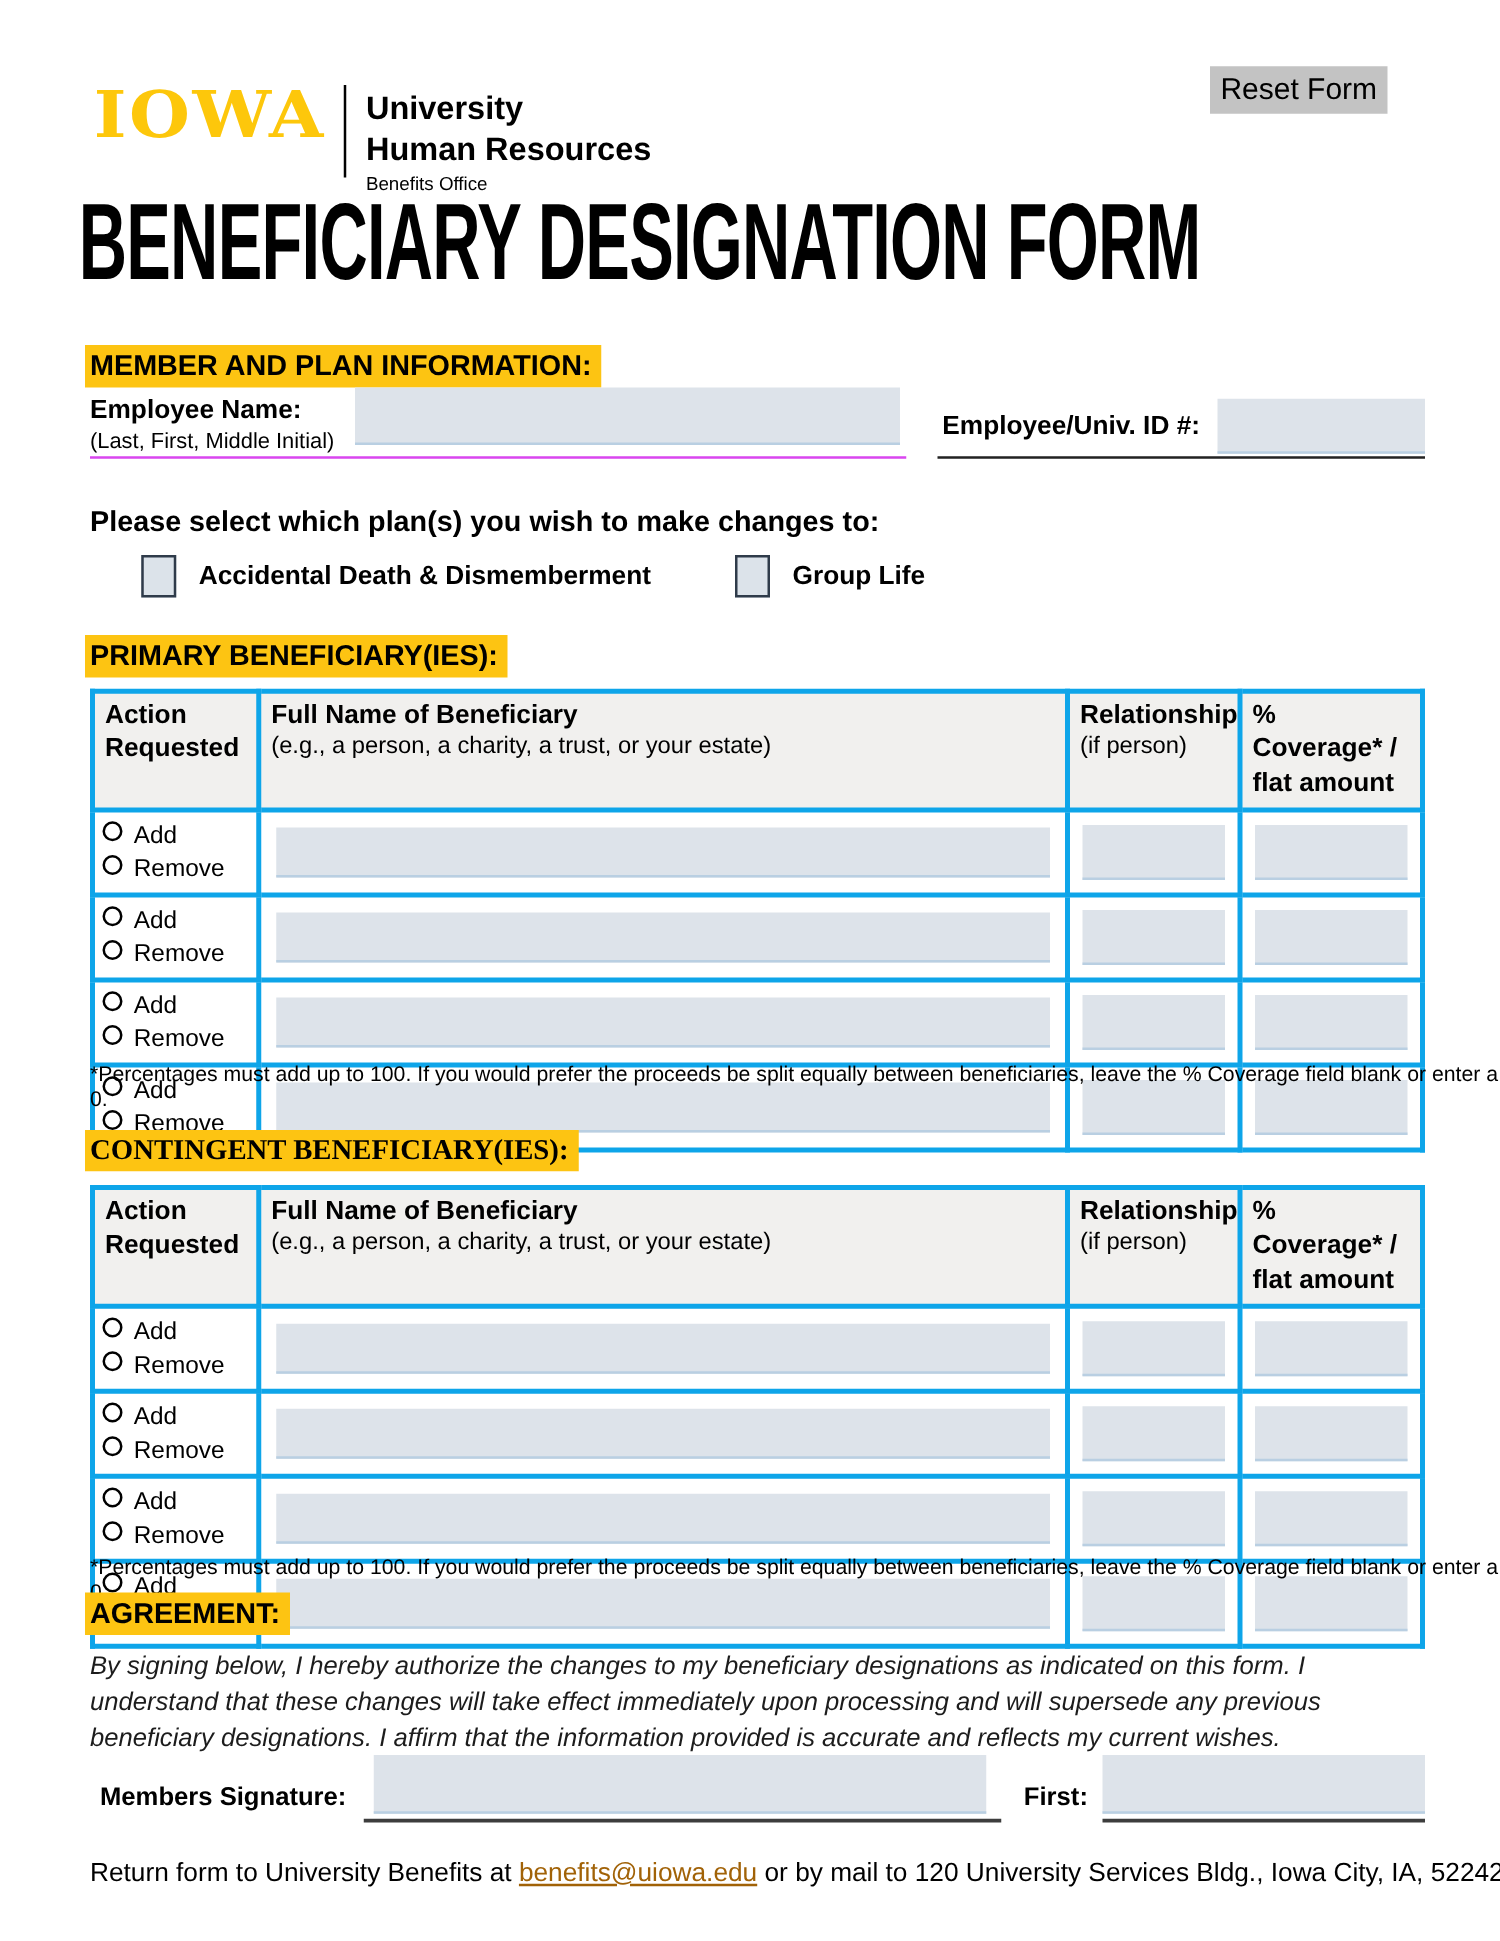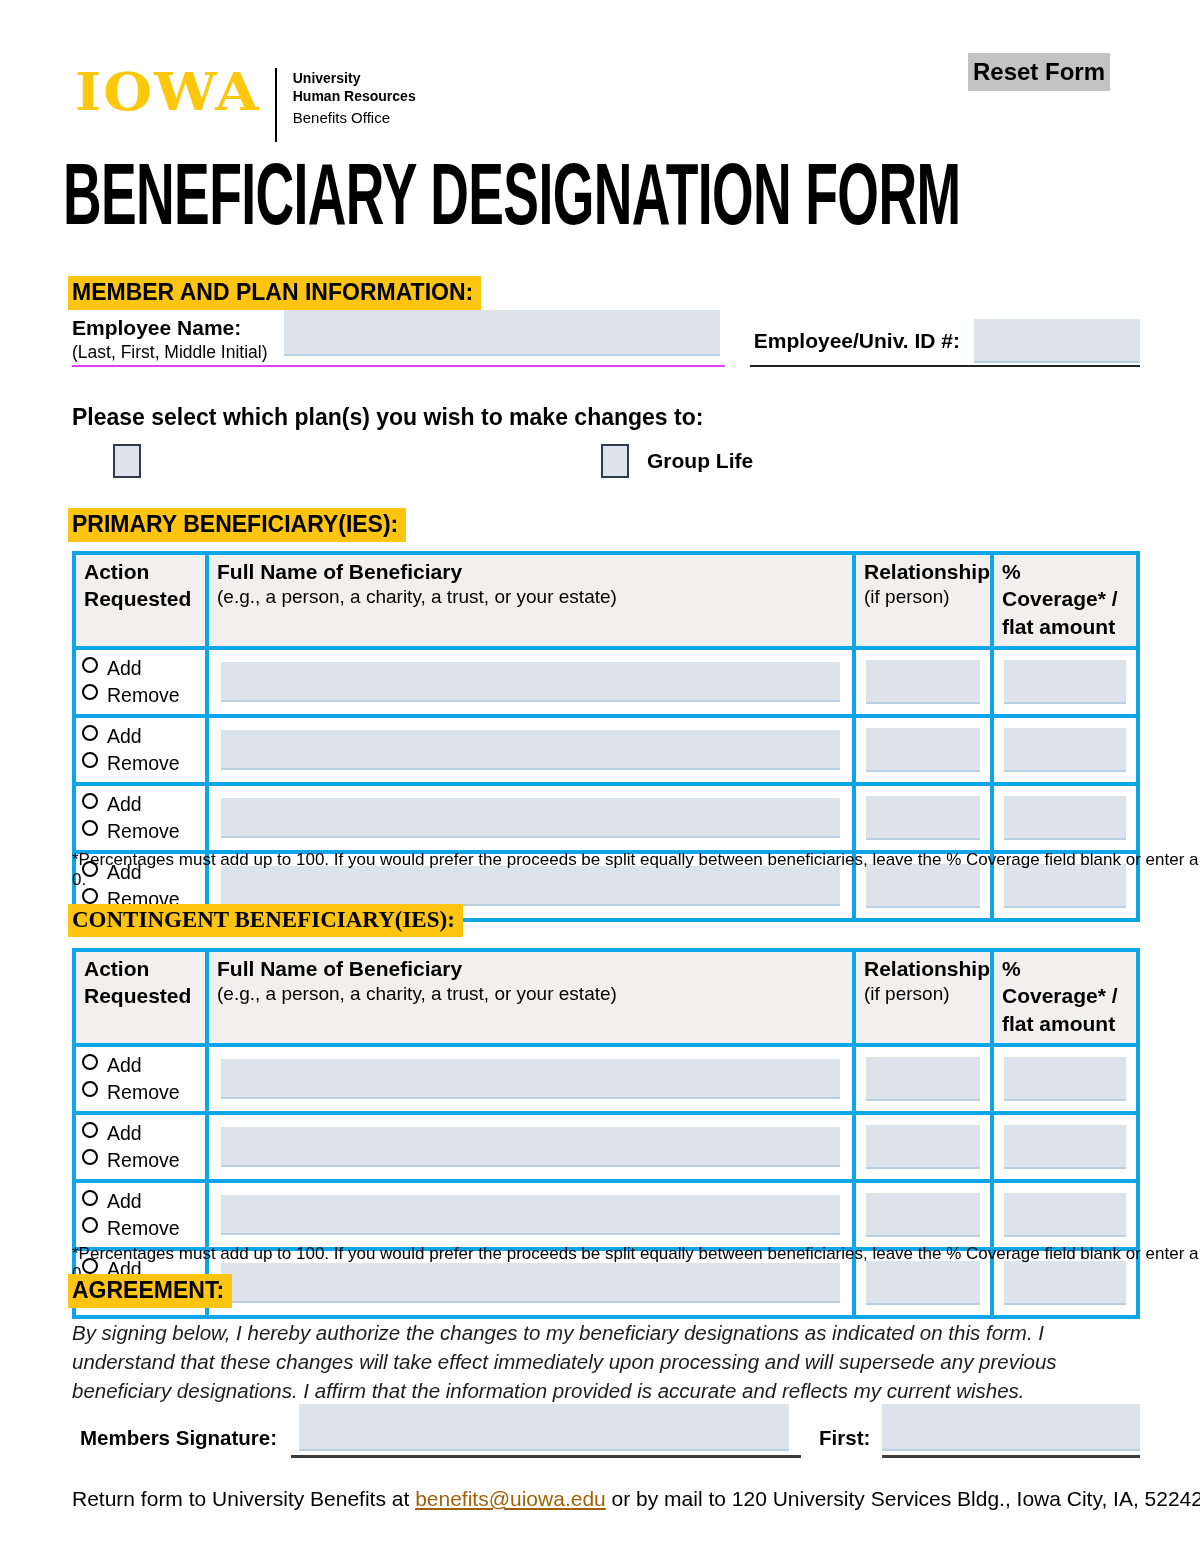--- a/index.html
+++ b/index.html
@@ -2,27 +2,27 @@
 <html><head>
 <meta charset="utf-8">
 <style>
   * { margin:0; padding:0; box-sizing:border-box; }
   html,body { background:#ffffff; }
   body { width:1200px; height:1553px; font-family:"Liberation Sans", sans-serif; color:#000; position:relative; overflow:hidden; }
 
   
   .reset-btn { position:absolute; left:968px; top:53px; width:142px; height:38px;
     background:#c3c3c3; display:flex; align-items:center; justify-content:center;
-    font-size:24px; font-weight:bold; cursor:pointer; }
+    font-size:24px; font-weight:normal; cursor:pointer; }
   .logo-wrap { position:absolute; left:75px; top:68px; display:flex; align-items:flex-start; }
   .iowa-mark { font-family:"DejaVu Serif", serif; font-weight:bold; font-size:56px; line-height:0.95;
     color:#fdc70b; letter-spacing:2px; transform:scaleY(0.92); transform-origin:left top; }
   .logo-divider { width:2px; background:#000; height:74px; margin:0 16px 0 14px; }
   .org-block { padding-top:2px; }
-  .org-line1, .org-line2 { font-size:14px; font-weight:bold; line-height:1.25; }
+  .org-line1, .org-line2 { font-size:26px; font-weight:bold; line-height:1.25; }
   .org-line3 { font-size:15px; margin-top:4px; }
   .page-title { position:absolute; left:63px; top:150px; font-size:87px; font-weight:800;
     letter-spacing:-1px; white-space:nowrap; line-height:1.0;
     transform:scaleX(0.615); transform-origin:left top; }
 
   
   .hl-heading { position:absolute; left:68px; display:inline-block; background:#fdc412;
     font-size:23px; font-weight:bold; padding:3px 8px 4px 4px; }
 
   
@@ -35,21 +35,21 @@
   .emp-sublabel { font-size:17.5px; margin-top:2px; }
   .field { background:#dde3ea; border-bottom:2px solid #b9cfe2; }
   .name-field { width:436px; height:46px; align-self:flex-start; }
   .id-label { font-size:21px; font-weight:bold; margin:0 14px 10px 4px; white-space:nowrap; }
   .id-field { width:166px; height:44px; margin-bottom:0; }
 
   
   .plan-prompt { position:absolute; left:72px; top:404px; font-size:23px; font-weight:bold; }
   .plan-row { position:absolute; left:72px; top:444px; width:1068px; height:40px; }
   .plan-item { position:absolute; top:0; display:flex; align-items:center; }
-  .plan-item.p0 { left:41px; } .plan-item.p1 { left:529px; } .plan-item.p2 { left:829px; }
+  .plan-item.p0 { left:41px; } .plan-item.p1 { left:516px; } .plan-item.p2 { left:829px; }
   .plan-checkbox { width:28px; height:34px; background:#dce3ea; border:2.5px solid #2f3b4a; cursor:pointer; }
   .plan-label { font-size:21px; font-weight:600; margin-left:18px; white-space:nowrap; }
 
   
   .btable { position:absolute; left:72px; width:1064px; border-collapse:collapse; table-layout:fixed; }
   .btable col.c1 { width:133px; } .btable col.c2 { width:647px; }
   .btable col.c3 { width:138px; } .btable col.c4 { width:146px; }
   .btable th, .btable td { border:4px solid #0ea5e9; }
   .btable th { background:#f1f0ee; text-align:left; vertical-align:top; padding:3px 8px 6px; }
   .hdr-bold { font-size:21px; font-weight:bold; line-height:1.3; }
@@ -114,20 +114,21 @@
     <div class="id-label">Employee/Univ. ID #:</div>
     <div class="field id-field"></div>
   </div>
 </div>
 
 <div class="plan-prompt">Please select which plan(s) you wish to make changes to:</div>
 
 <div class="plan-row">
   <div class="plan-item p0">
     <div class="plan-checkbox"></div>
+    <div class="plan-label">Accidental Death &amp; Dismemberment</div>
   </div>
   <div class="plan-item p1">
     <div class="plan-checkbox"></div>
     <div class="plan-label">Group Life</div>
   </div>
 </div>
 
 <div class="hl-heading" style="top:508px;">PRIMARY BENEFICIARY(IES):</div>
 
 <table class="btable" style="top:551px;">

